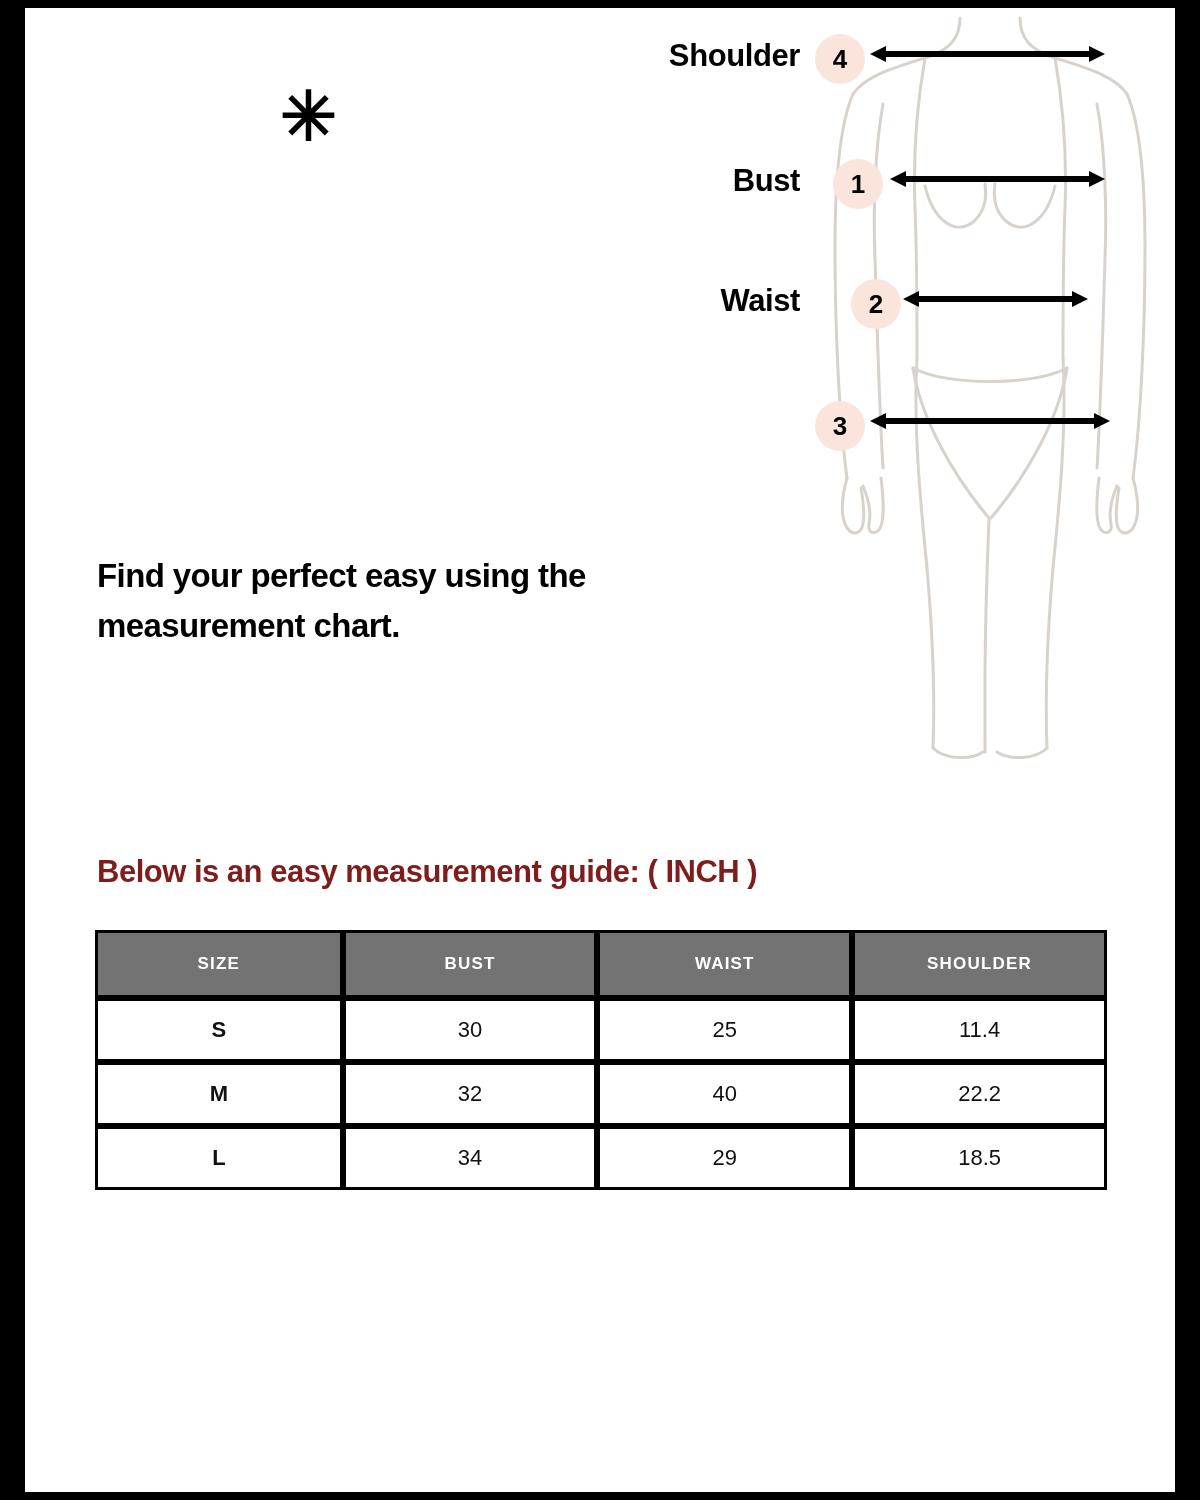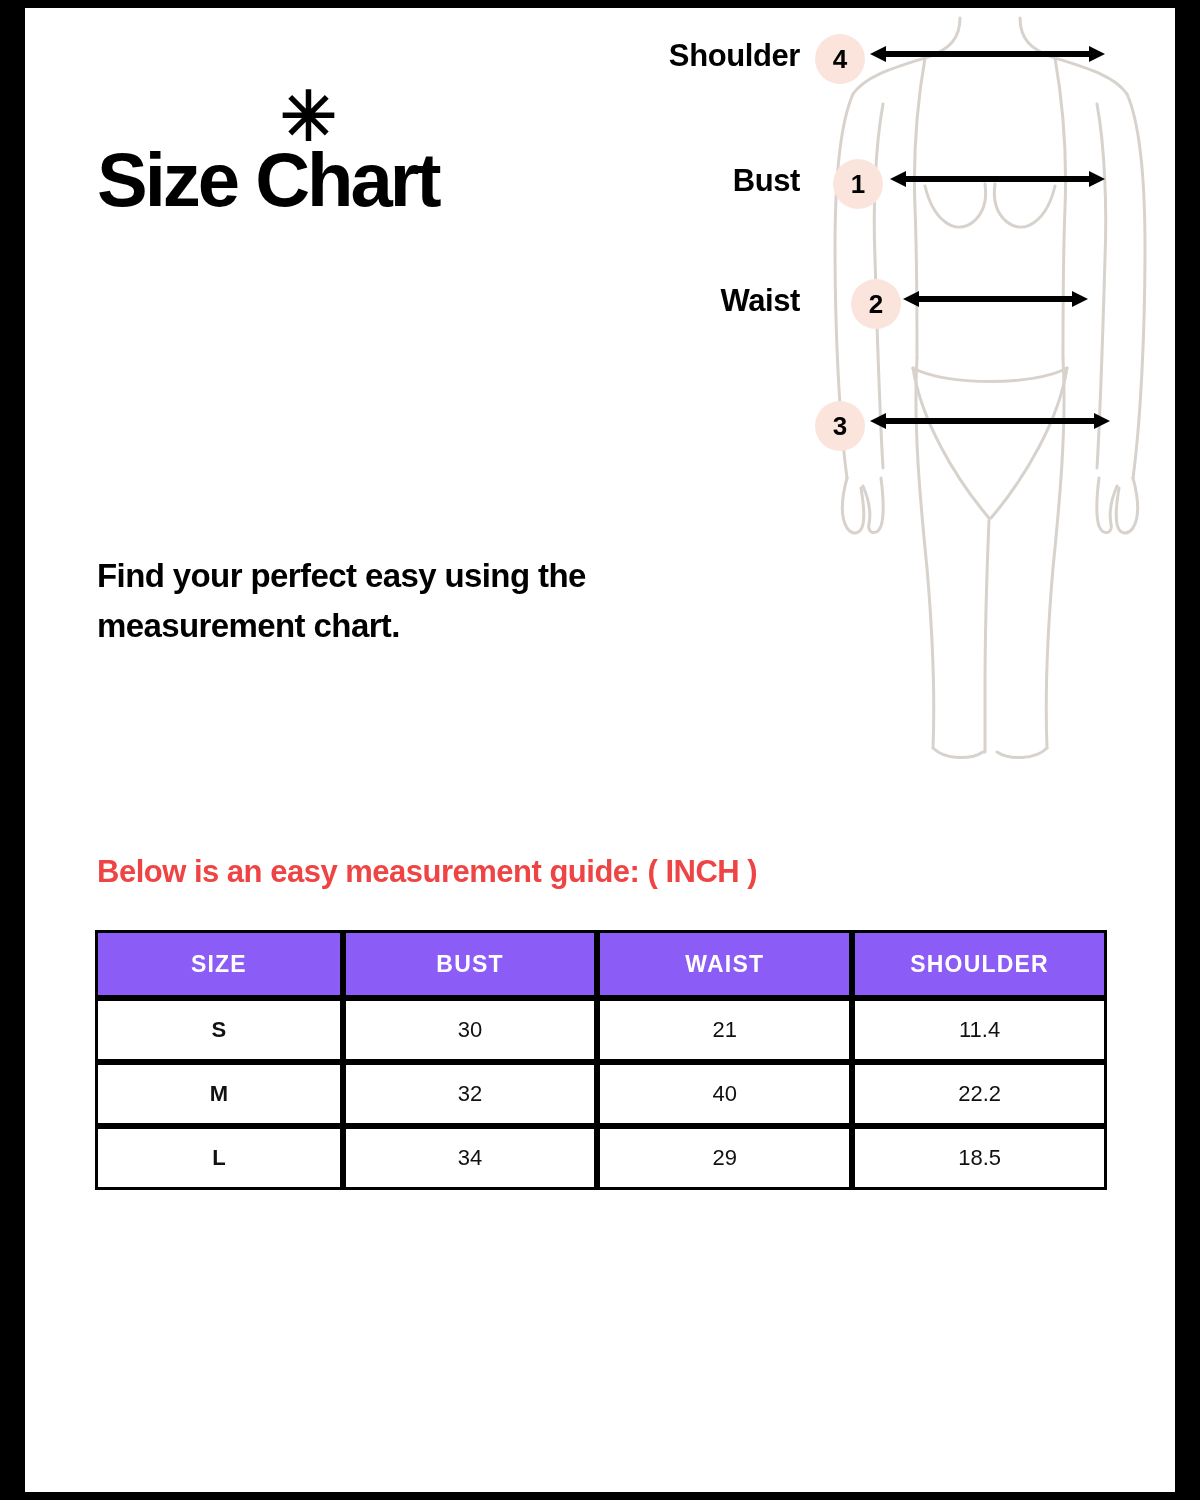--- a/index.html
+++ b/index.html
@@ -51,21 +51,21 @@
     line-height: 50px;
     color: #000;
   }
   .guide-heading {
     position: absolute;
     left: 72px;
     top: 846px;
     font-size: 31px;
     font-weight: 700;
     letter-spacing: -0.5px;
-    color: #ef4444;
+    color: #7f1d1d;
   }
 
   
   .figure {
     position: absolute;
     left: 600px;
     top: 0px;
     width: 550px;
     height: 770px;
   }
@@ -123,42 +123,41 @@
     border-collapse: separate;
     border-spacing: 0;
   }
   .table th, .table td {
     border: 3px solid #000;
     height: 64px;
     text-align: center;
     vertical-align: middle;
   }
   .table thead th {
-    background: #8b5cf6;
+    background: #737373;
     color: #fff;
-    font-size: 23px;
+    font-size: 17px;
     font-weight: 700;
     letter-spacing: 1.2px;
     height: 68px;
     border: 3px solid #000;
   }
   .table tbody td { font-size: 22px; color: #111; font-weight: 400; }
   .table tbody td.size-cell { font-weight: 700; font-size: 22px; }
   .col-size { width: 248px; }
   .col-num { width: 255px; }
   .table tbody tr td { border-top: 3px solid #000; }
   .table tbody tr + tr td { border-top: 3px solid #000; }
 </style>
 </head>
 <body>
 
 <div class="page">
 
   <div class="asterisk">✳</div>
-  <div class="title">Size Chart</div>
   <div class="subtitle">Find your perfect easy using the measurement chart.</div>
   <div class="guide-heading">Below is an easy measurement guide: ( INCH )</div>
 
   <div class="figure">
     <svg width="550" height="770" viewBox="0 0 550 770" fill="none">
       <g stroke="#d8d2cd" stroke-width="3" fill="none" stroke-linecap="round" stroke-linejoin="round">
 
         <path d="M335 10 C335 30 325 42 300 50 C268 60 240 68 228 86"></path>
         <path d="M395 10 C395 30 405 42 430 50 C462 60 490 68 502 86"></path>
 
@@ -237,21 +236,21 @@
         <th class="col-size">SIZE</th>
         <th class="col-num">BUST</th>
         <th class="col-num">WAIST</th>
         <th class="col-num">SHOULDER</th>
       </tr>
     </thead>
     <tbody>
       <tr>
         <td class="size-cell">S</td>
         <td>30</td>
-        <td>21</td>
+        <td>25</td>
         <td>11.4</td>
       </tr>
       <tr>
         <td class="size-cell">M</td>
         <td>32</td>
         <td>40</td>
         <td>22.2</td>
       </tr>
       <tr>
         <td class="size-cell">L</td>

